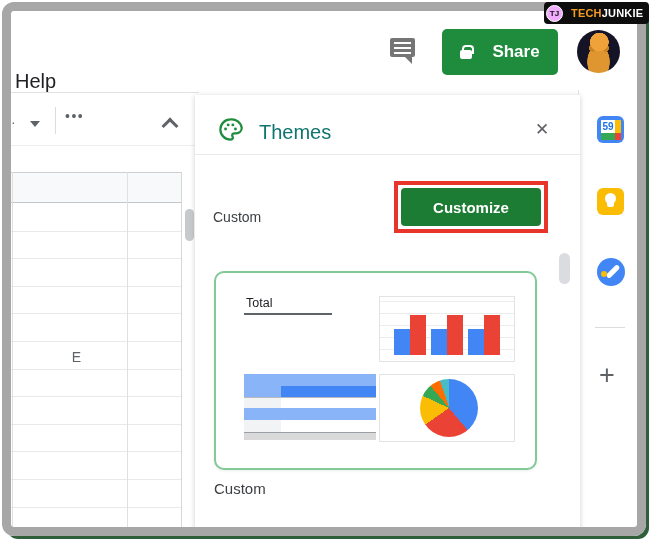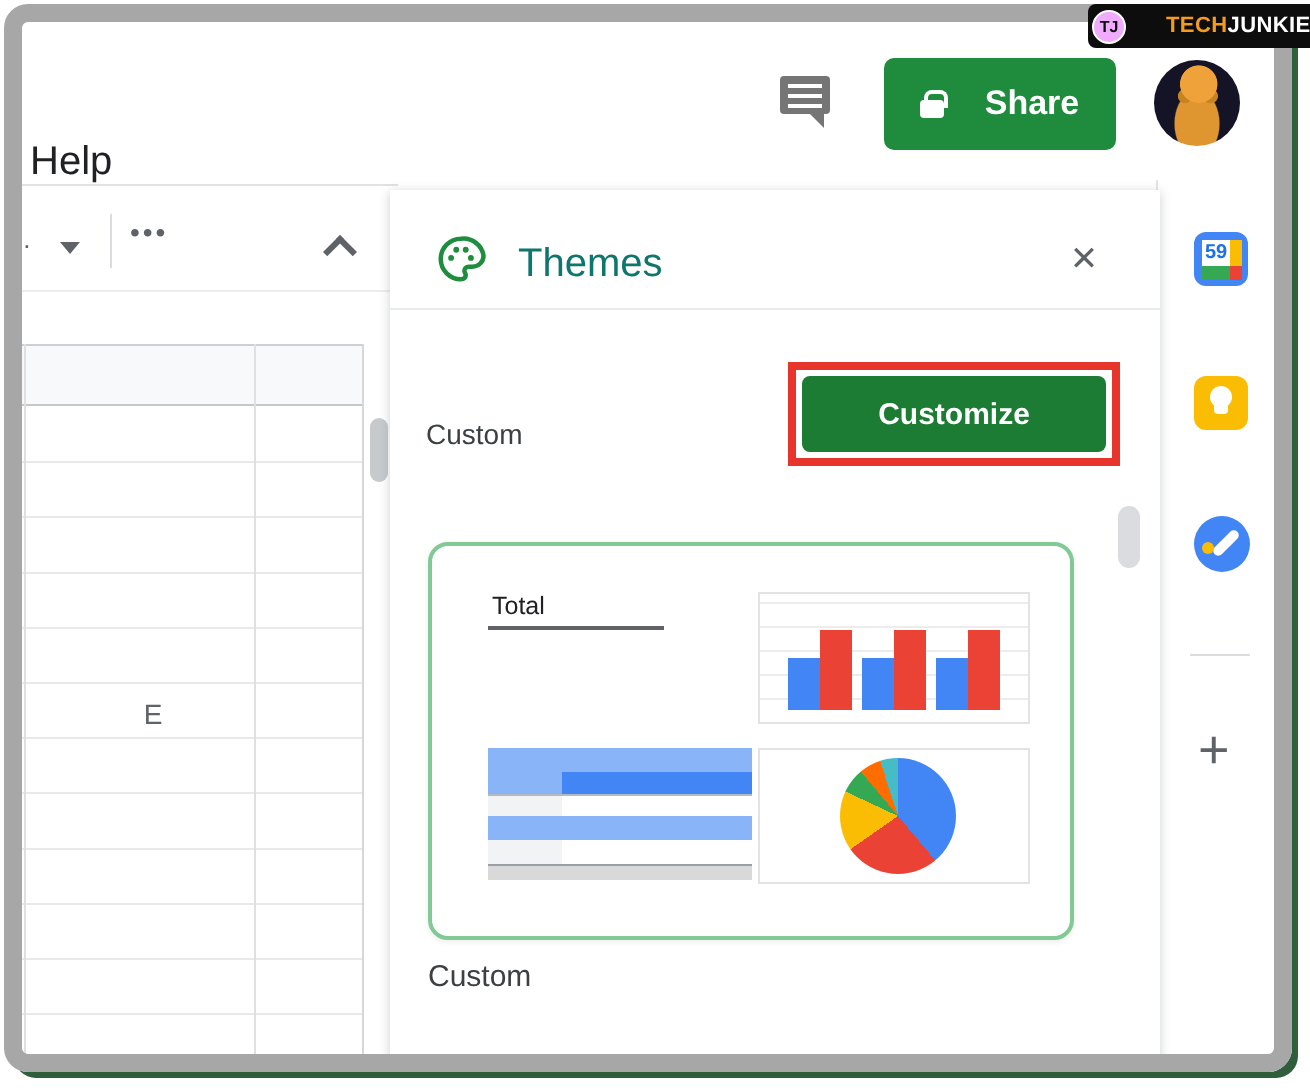--- a/index.html
+++ b/index.html
@@ -5,21 +5,21 @@
   * { margin:0; padding:0; box-sizing:border-box; }
   html,body { width:655px; height:545px; background:#fff; font-family:"Liberation Sans", sans-serif; overflow:hidden; }
   .app { position:absolute; left:0; top:0; width:655px; height:545px; }
 
   
   .clip { position:absolute; left:2px; top:2px; width:644px; height:534px; border-radius:12px; overflow:hidden; background:#fff; }
   .frame-border { position:absolute; left:2px; top:2px; width:644px; height:534px; border-radius:12px; border:9px solid #a7a7a7; box-shadow:4px 4px 0 -1px #2e5e3a; pointer-events:none; z-index:50; }
 
   
   .brand { position:absolute; left:544px; top:2px; height:22px; background:#0d0d0d; border-radius:4px; display:flex; align-items:center; padding:0 6px 0 2px; z-index:60; }
-  .brand-circle { width:17px; height:17px; border-radius:50%; background:#f0abfc; color:#0d0d0d; font-size:8px; font-weight:bold; display:flex; align-items:center; justify-content:center; margin-right:20px; border:1px solid #fff; }
+  .brand-circle { width:17px; height:17px; border-radius:50%; background:#f0abfc; color:#0d0d0d; font-size:8px; font-weight:bold; display:flex; align-items:center; justify-content:center; margin-right:8px; border:1px solid #fff; }
   .brand-tech { color:#f59b1f; font-size:11px; font-weight:bold; letter-spacing:.2px; }
   .brand-junkie { color:#fff; font-size:11px; font-weight:bold; letter-spacing:.2px; }
 
   
   .menu-help { position:absolute; left:13px; top:68px; font-size:20px; color:#202124; cursor:pointer; }
   .last-edit { position:absolute; left:77px; top:60px; font-size:15px; color:#5a5b5e; text-decoration:underline; cursor:pointer; }
   .comment-btn { position:absolute; left:388px; top:36px; width:26px; height:26px; cursor:pointer; }
   .bubble { width:25px; height:19px; background:#757575; border-radius:2px; position:relative; display:block; }
   .bubble::before { content:""; position:absolute; left:4px; top:4px; right:4px; height:12px; background:repeating-linear-gradient(to bottom,#fff 0 2px, transparent 2px 5px); }
   .bubble::after { content:""; position:absolute; right:3px; bottom:-7px; border:4px solid transparent; border-top-color:#757575; border-right-color:#757575; }
@@ -56,21 +56,21 @@
 
   
   .panel { position:absolute; left:193px; top:93px; width:385px; height:441px; background:#fff; box-shadow:0 1px 5px rgba(60,64,67,.25); z-index:5; }
   .palette-wrap { position:absolute; left:22px; top:21px; width:27px; height:27px; }
   .panel-title { position:absolute; left:64px; top:26px; font-size:20px; color:#0f766e; }
   .panel-close { position:absolute; left:336px; top:24px; width:22px; height:22px; font-size:17px; color:#5f6368; text-align:center; line-height:22px; cursor:pointer; }
   .panel-divider { position:absolute; left:0; top:59px; width:100%; height:1px; background:#e8eaed; }
   .cur-label { position:absolute; left:18px; top:93px; font-size:14px; color:#3c4043; }
   .cur-value { position:absolute; left:18px; top:114px; font-size:14px; color:#3c4043; }
   .ring { position:absolute; left:199px; top:86px; border:4px solid #e8352b; padding:3px; background:#fff; }
-  .customize-btn { width:152px; height:38px; background:#1d7c34; border:none; border-radius:4px; color:#fff; font-family:"Liberation Sans",sans-serif; font-size:15px; font-weight:bold; cursor:pointer; }
+  .customize-btn { width:140px; height:38px; background:#1d7c34; border:none; border-radius:4px; color:#fff; font-family:"Liberation Sans",sans-serif; font-size:15px; font-weight:bold; cursor:pointer; }
 
   .theme-card { position:absolute; left:19px; top:176px; width:323px; height:199px; background:#fff; border:2px solid #81c995; border-radius:10px; box-shadow:0 1px 3px rgba(0,0,0,.08); cursor:pointer; }
   .sc-label { position:absolute; left:30px; top:23px; font-size:12.5px; color:#202124; }
   .sc-rule { position:absolute; left:28px; top:40px; width:88px; height:2px; background:#5f6368; }
   .sc-value { position:absolute; left:28px; top:44px; font-size:30px; font-weight:bold; color:#202124; letter-spacing:1px; }
 
   .mini-chart-card { position:absolute; background:#fff; border:1px solid #e3e3e3; }
   .bar-card { left:163px; top:23px; width:136px; height:66px;
     background-image:repeating-linear-gradient(to top, transparent 0 11px, #ececec 11px 12px); background-position:0 bottom; }
   .bars-wrap { position:absolute; left:14px; right:14px; bottom:6px; top:10px; display:flex; justify-content:space-between; align-items:flex-end; }

